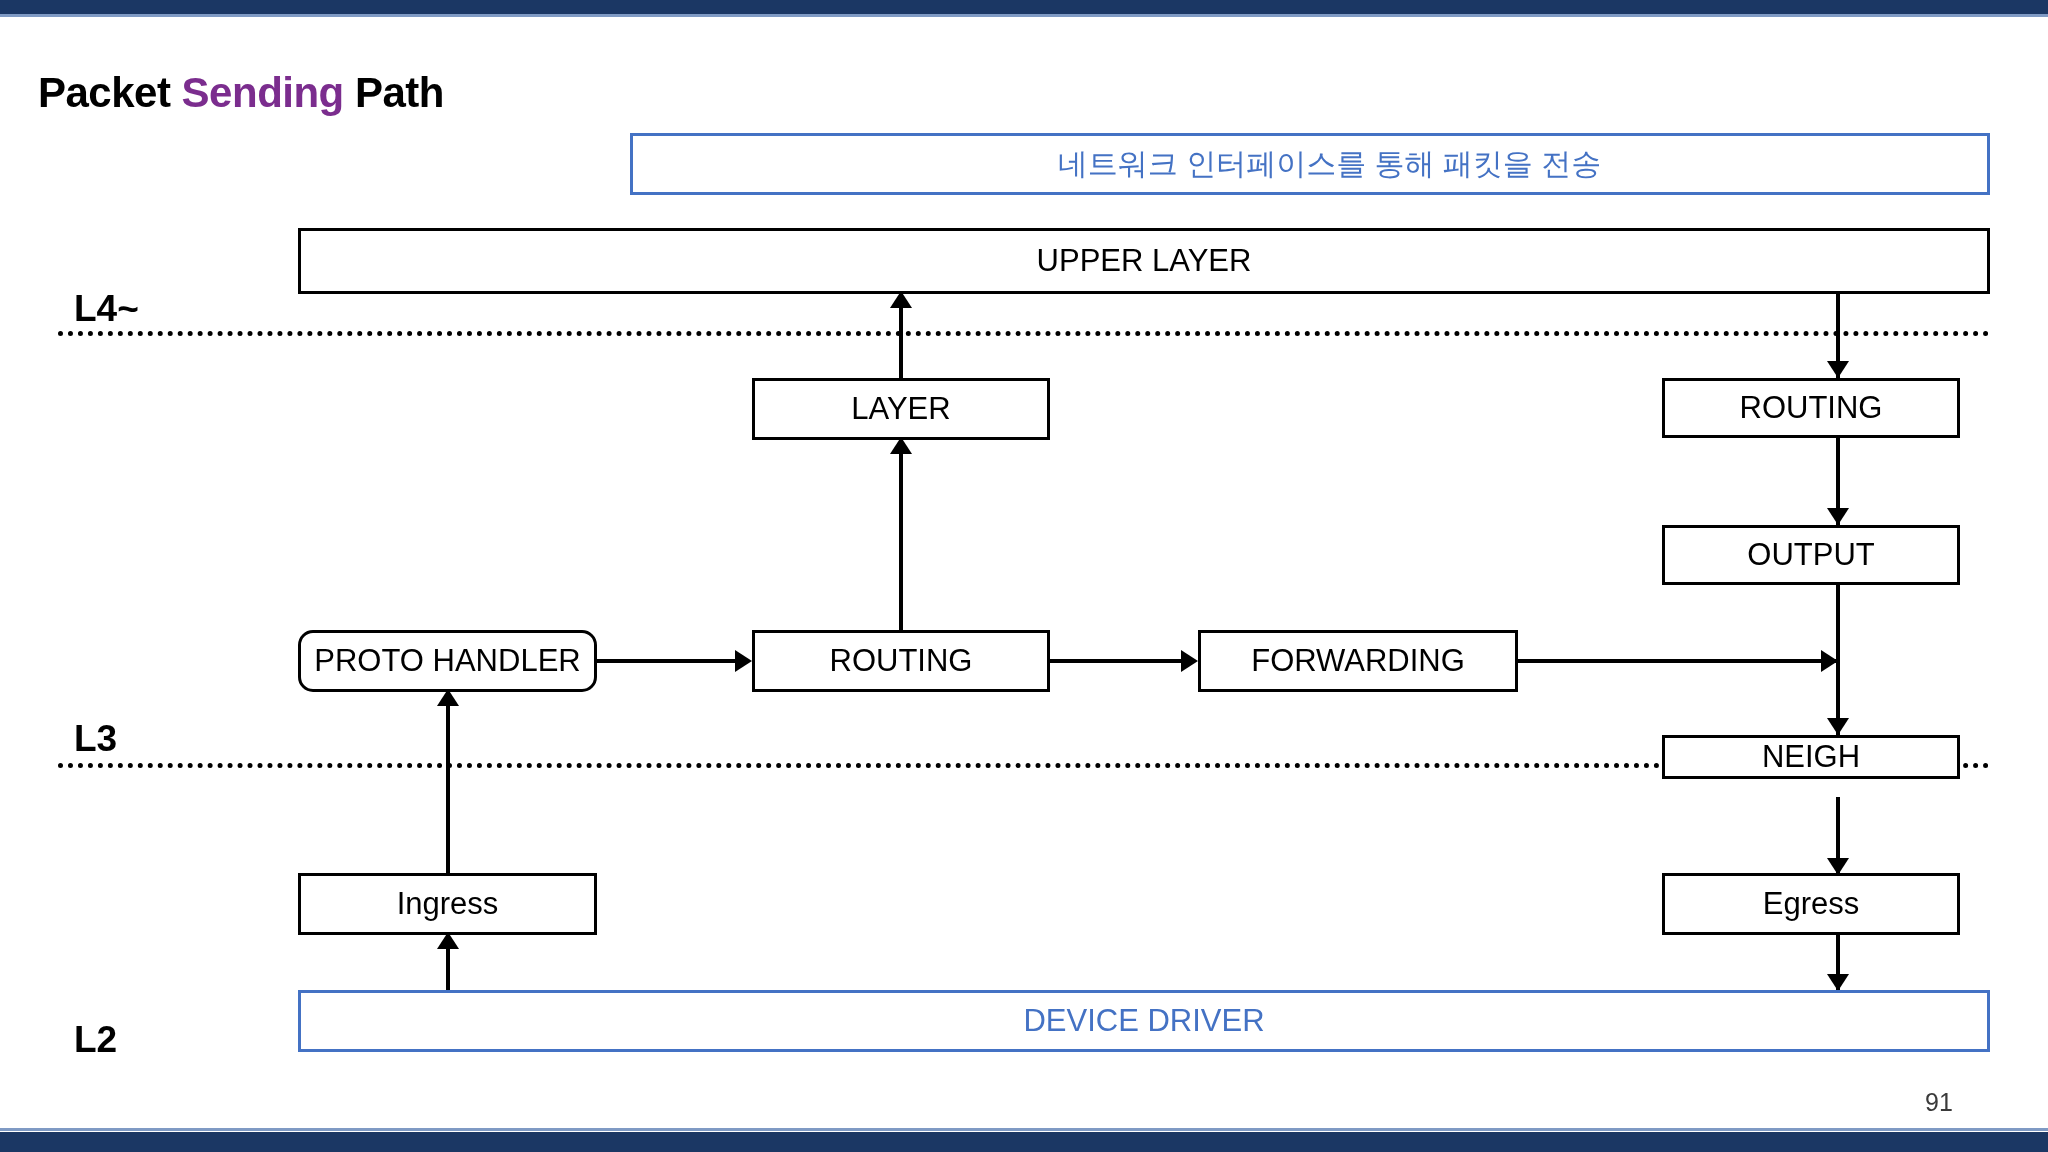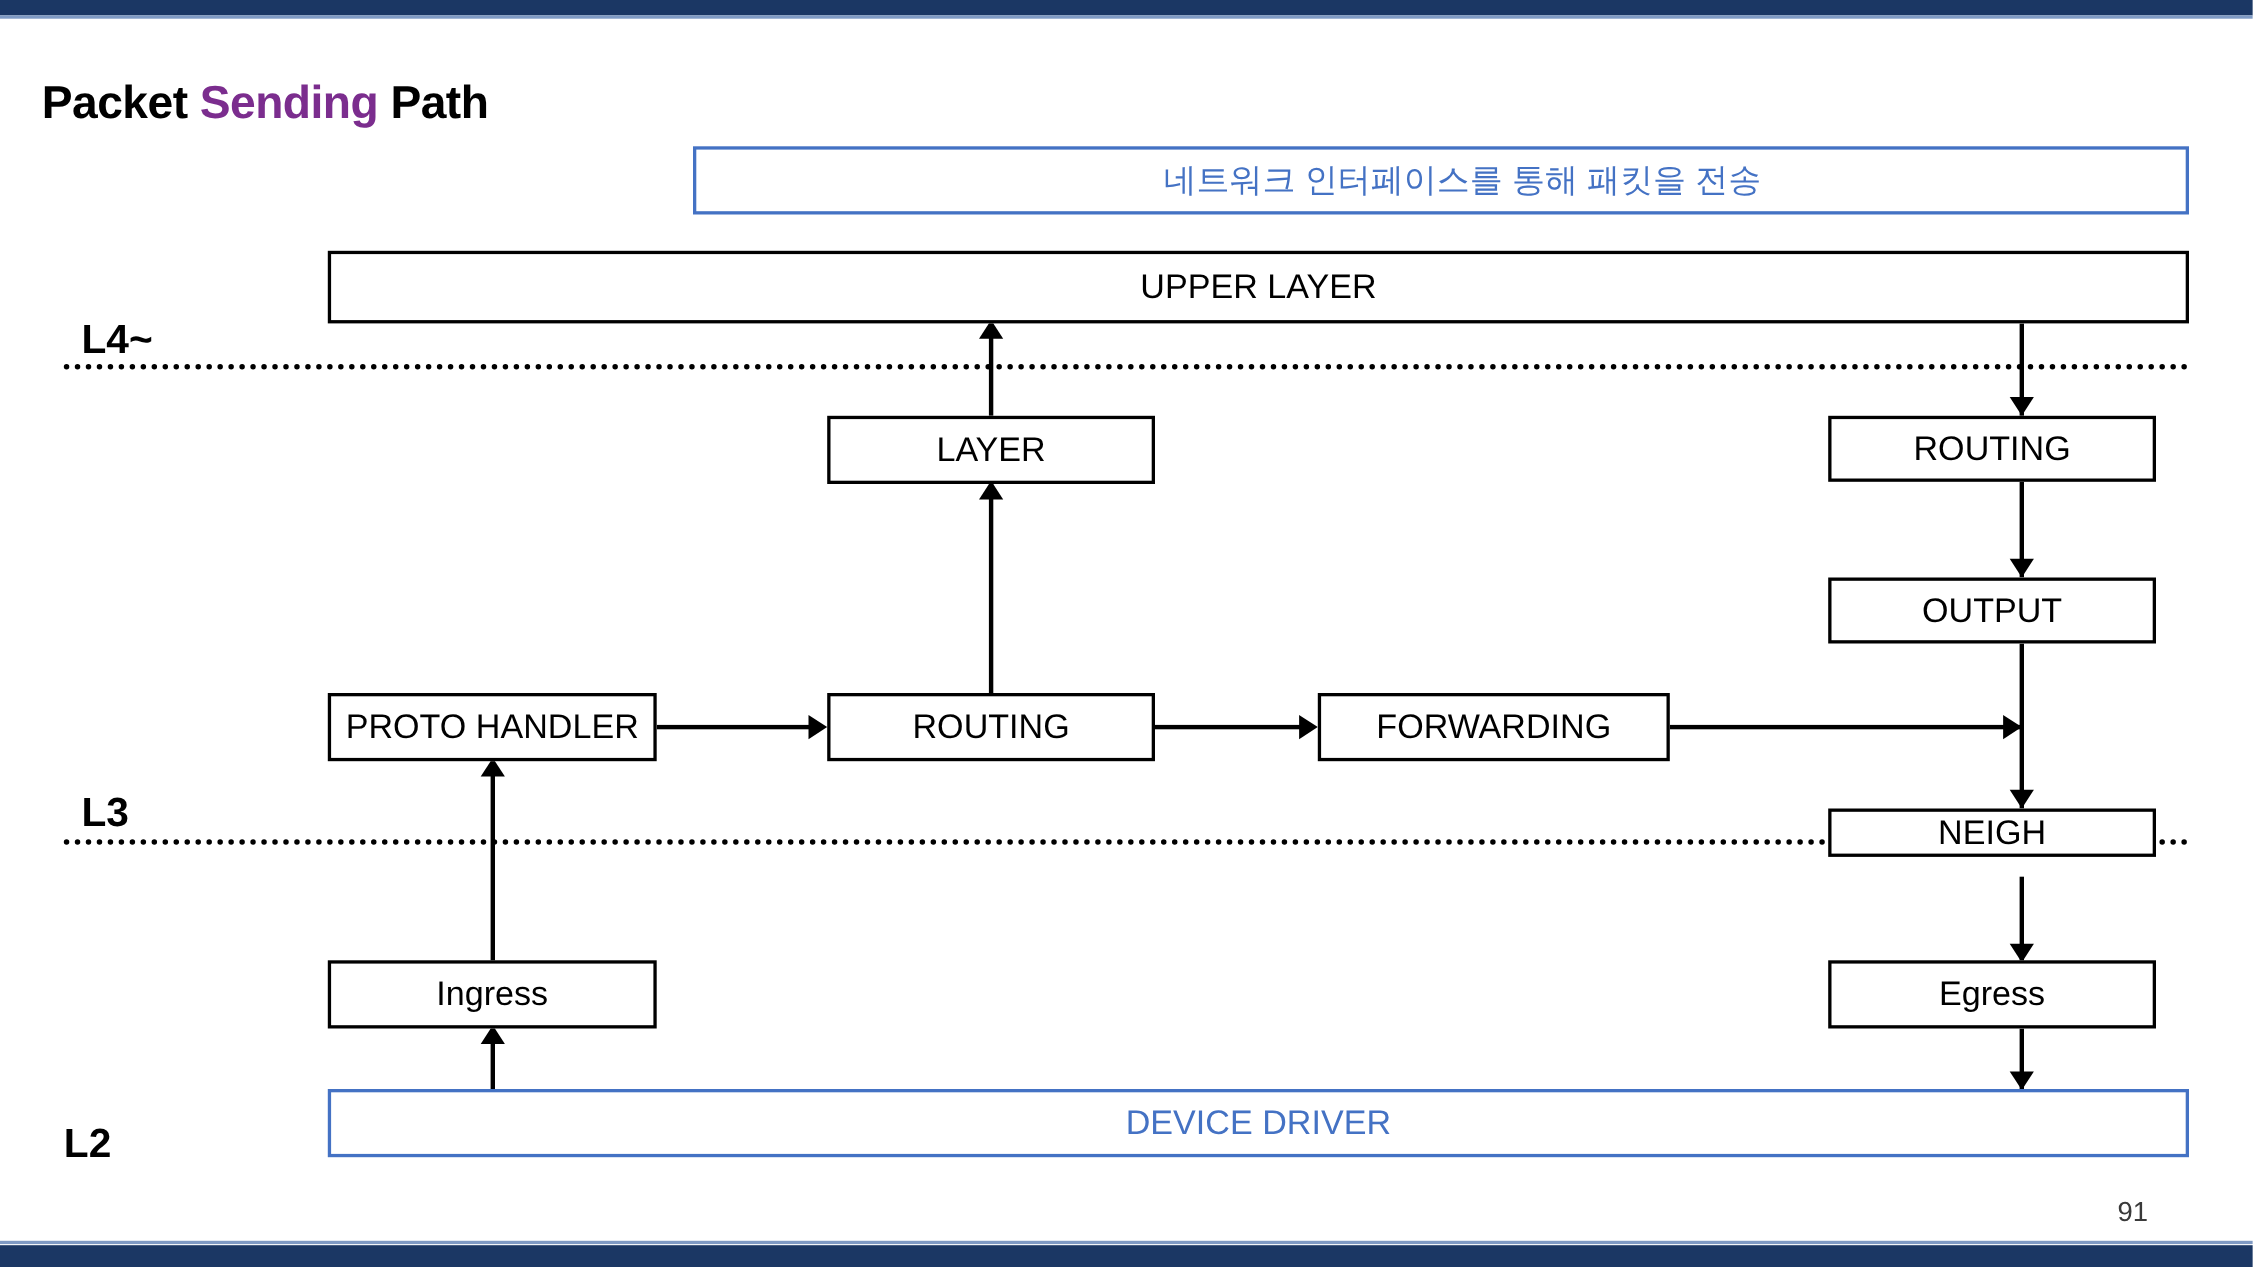--- a/index.html
+++ b/index.html
@@ -140,21 +140,21 @@
 
   <div class="node caption" style="left:630px; top:133px; width:1360px; height:62px;">
     <span>네트워크 인터페이스를 통해 패킷을 전송</span>
   </div>
 
   <div class="sep" style="left:58px; top:331px; width:1932px;"></div>
   <div class="sep" style="left:58px; top:763px; width:1932px;"></div>
 
   <div class="layer-label" style="left:74px; top:288px;">L4~</div>
   <div class="layer-label" style="left:74px; top:718px;">L3</div>
-  <div class="layer-label" style="left:58px; top:1019px;">L2</div>
+  <div class="layer-label" style="left:74px; top:1019px;">L2</div>
 
   <div class="vline" style="left:446px; top:935px; height:55px;"></div>
   <div class="arrow up" style="left:437px; top:932px;"></div>
 
   <div class="vline" style="left:446px; top:692px; height:183px;"></div>
   <div class="arrow up" style="left:437px; top:689px;"></div>
 
   <div class="hline" style="left:597px; top:659px; width:140px;"></div>
   <div class="arrow right" style="left:735px; top:650px;"></div>
 
@@ -194,21 +194,21 @@
   </div>
 
   <div class="node" style="left:1662px; top:378px; width:298px; height:60px;">
     <span>ROUTING</span>
   </div>
 
   <div class="node" style="left:1662px; top:525px; width:298px; height:60px;">
     <span>OUTPUT</span>
   </div>
 
-  <div class="node" style="left:298px; top:630px; width:299px; height:62px;">
+  <div class="node" style="left:298px; top:630px; width:299px; height:62px;border-radius:15px;">
     <span>PROTO HANDLER</span>
   </div>
 
   <div class="node" style="left:752px; top:630px; width:298px; height:62px;">
     <span>ROUTING</span>
   </div>
 
   <div class="node" style="left:1198px; top:630px; width:320px; height:62px;">
     <span>FORWARDING</span>
   </div>

